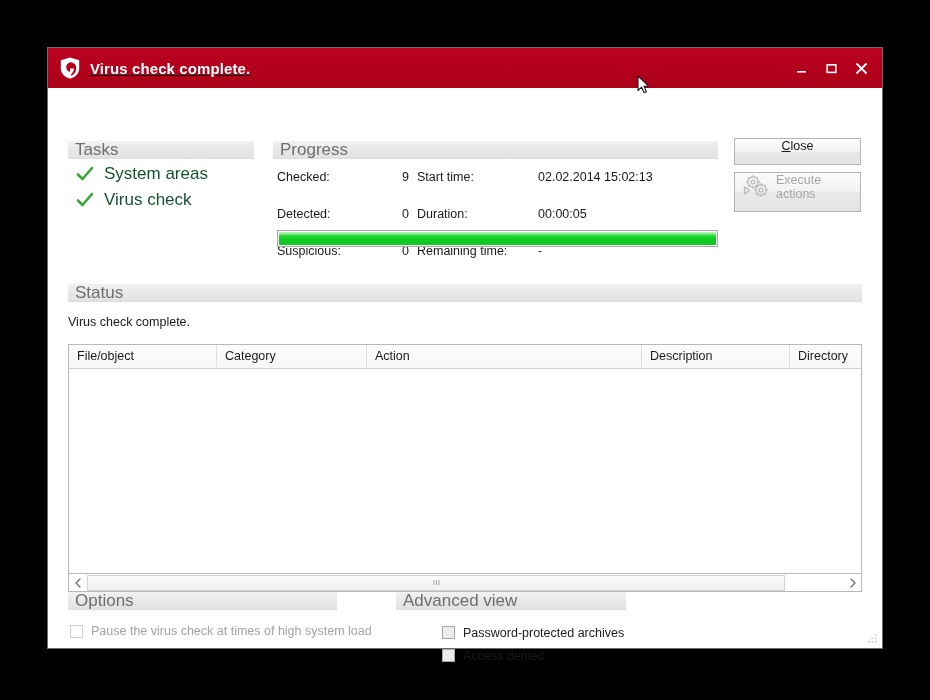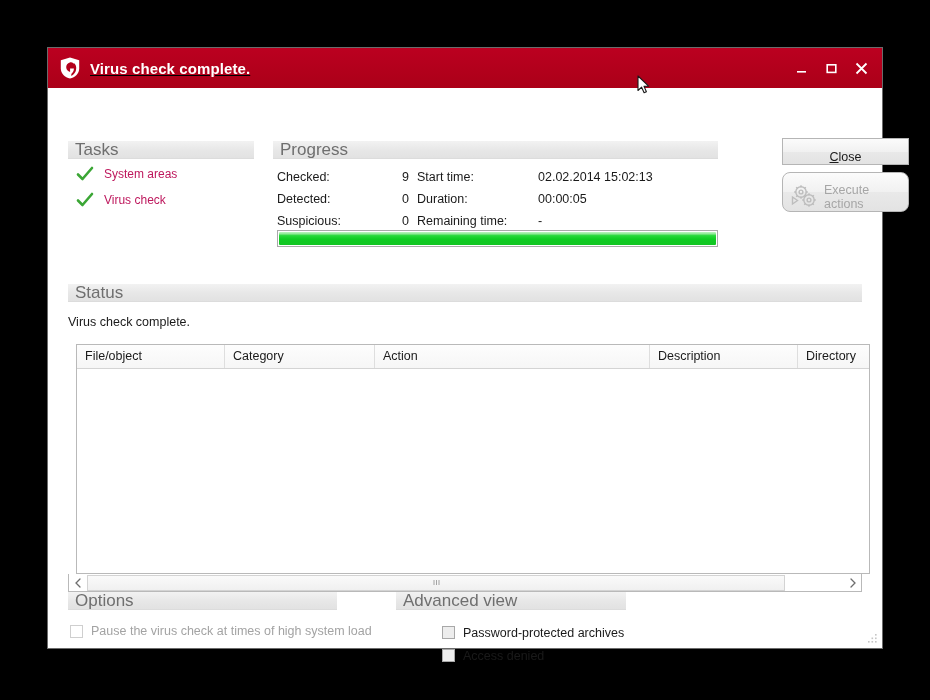--- a/index.html
+++ b/index.html
@@ -56,29 +56,29 @@
     height: 18px;
     line-height: 18px;
     padding-left: 7px;
   }
 
   
   #tasks-panel { position: absolute; left: 20px; top: 53px; width: 186px; }
   .task-row { display: flex; align-items: center; height: 22px; margin-top: 4px; }
   .task-row:first-of-type { margin-top: 10px; }
   .check { width: 18px; height: 16px; margin: 0 10px 0 8px; flex: 0 0 auto; }
-  .task-label { font-size: 12px; color: #be185d; text-align: center; }
+  .task-label { font-size: 17px; color: #14532d; text-align: center; }
 
   
   #progress-panel { position: absolute; left: 225px; top: 53px; width: 445px; }
   #progress-grid {
     margin-top: 9px;
     display: grid;
     grid-template-columns: 100px 40px 125px auto;
-    row-gap: 3px;
+    row-gap: 18px;
     font-size: 12.5px;
     color: #1a1a1a;
   }
   #progress-grid .lbl { padding-left: 4px; }
   #progress-grid .val-num { text-align: right; padding-right: 4px; }
   #progress-grid .cell { height: 19px; line-height: 19px; }
 
   #progress-bar-outer {
     position: absolute; left: 229px; top: 142px;
     width: 441px; height: 17px;
@@ -94,50 +94,48 @@
   }
 
   
   #btn-col { position: absolute; left: 686px; top: 50px; width: 127px; }
   .btn {
     width: 127px;
     border: 1px solid #b5b5b5;
     background: linear-gradient(to bottom, #fbfbfb 0%, #f1f1f1 50%, #e9e9e9 51%, #e3e3e3 100%);
     font-size: 12.5px;
     color: #1a1a1a;
-    display: flex; align-items: flex-end; justify-content: center;
+    display: flex; align-items: flex-start; justify-content: center;
     cursor: default;
     user-select: none;
-    margin-left: 48px;
   }
   #close-btn { height: 27px; }
   #close-btn u { text-decoration: underline; }
   #pause-btn { height: 27px; margin-top: 7px; color: #a6a6a6; }
   #exec-btn {
     height: 40px; margin-top: 7px; color: #a6a6a6;
-    justify-content: flex-start; padding-left: 7px; border-radius: 8px;
+    justify-content: flex-start; padding-left: 7px;
   }
   #exec-btn .gears { width: 30px; height: 28px; flex: 0 0 auto; margin-right: 4px; }
   #exec-btn .two-line { line-height: 14px; font-size: 12.5px; text-align: left; }
 
   
   #status-header { position: absolute; left: 20px; top: 196px; width: 794px; }
   #status-text {
     position: absolute; left: 20px; top: 227px;
     font-size: 12.5px; color: #1a1a1a;
   }
 
   
   #table-wrap {
     position: absolute; left: 20px; top: 256px;
     width: 794px; height: 230px;
     border: 1px solid #b9b9b9;
     background: #ffffff;
     overflow: hidden;
-    margin-left: 8px;
   }
   #table-head {
     display: flex;
     height: 24px;
     background: linear-gradient(to bottom, #fdfdfd 0%, #f6f6f6 100%);
     border-bottom: 1px solid #d4d4d4;
   }
   #table-head .th {
     font-size: 12.5px;
     color: #1a1a1a;

